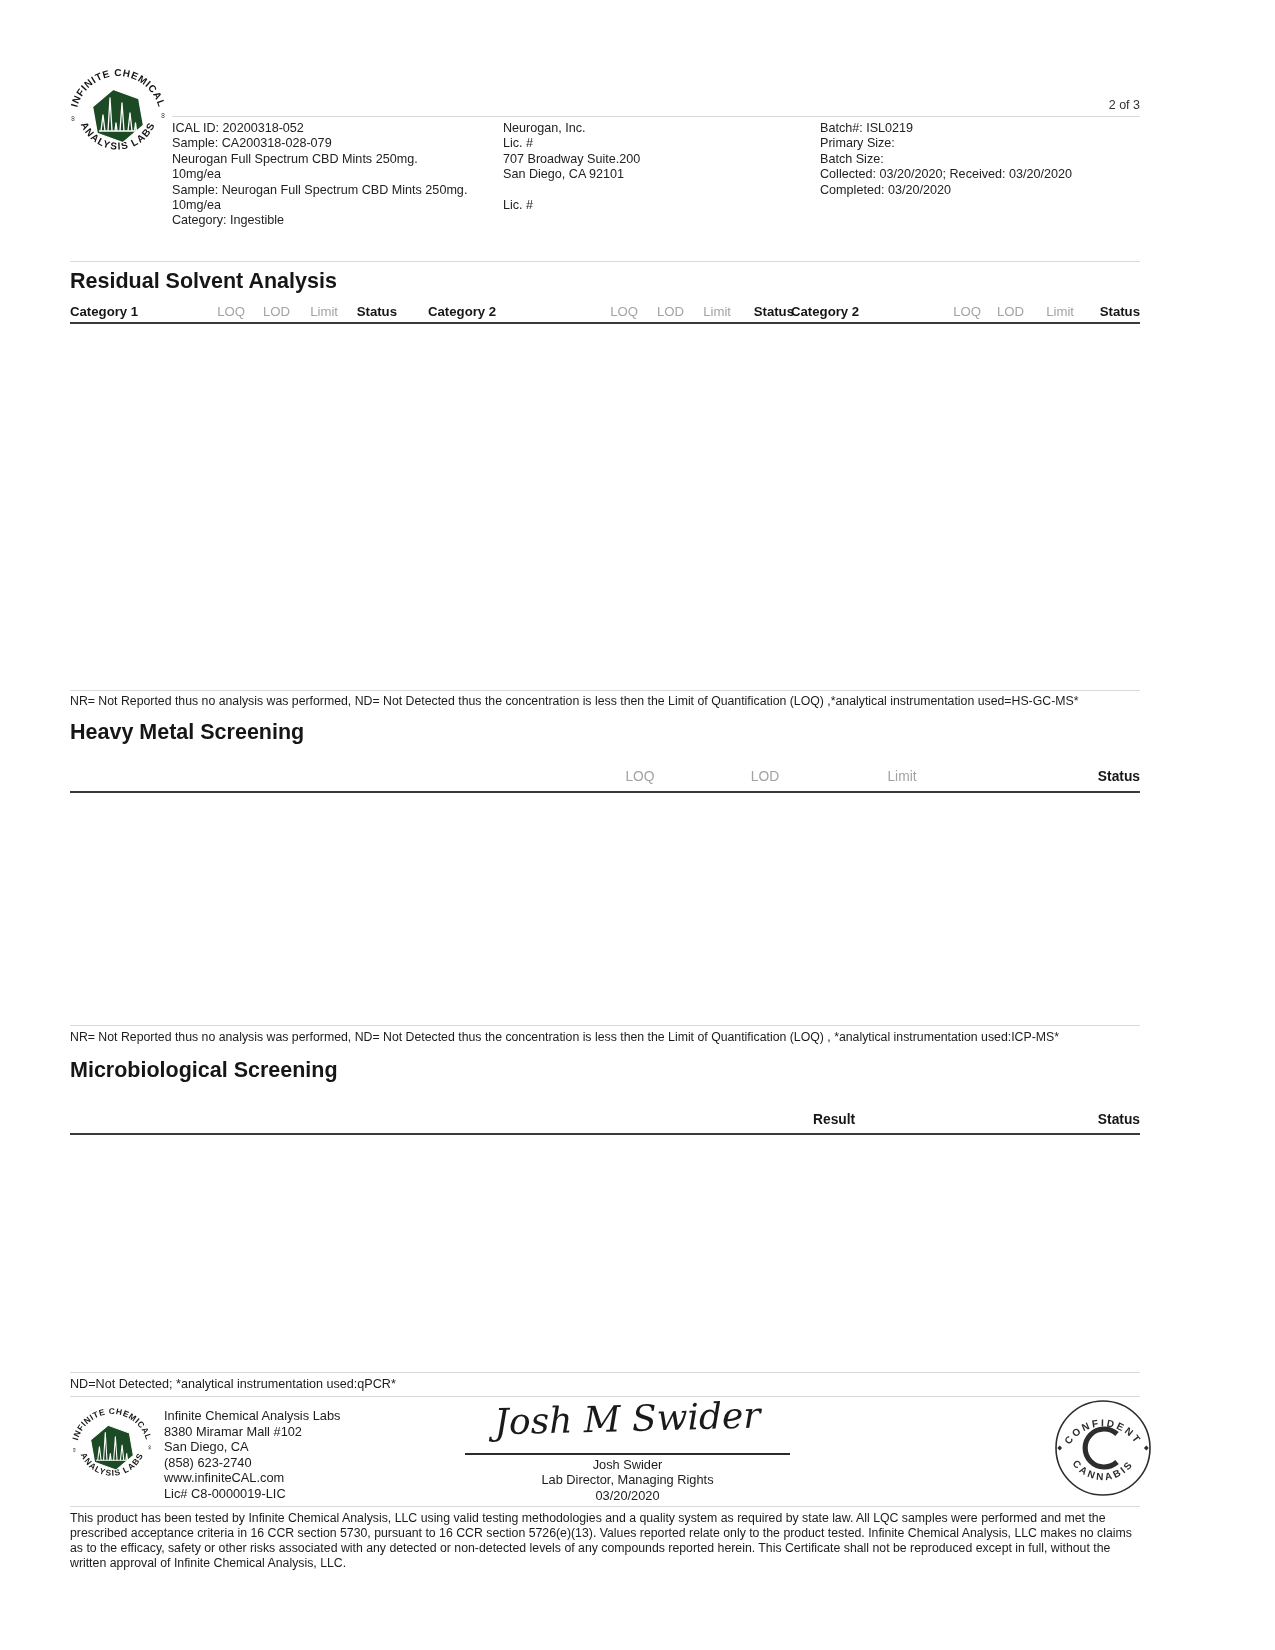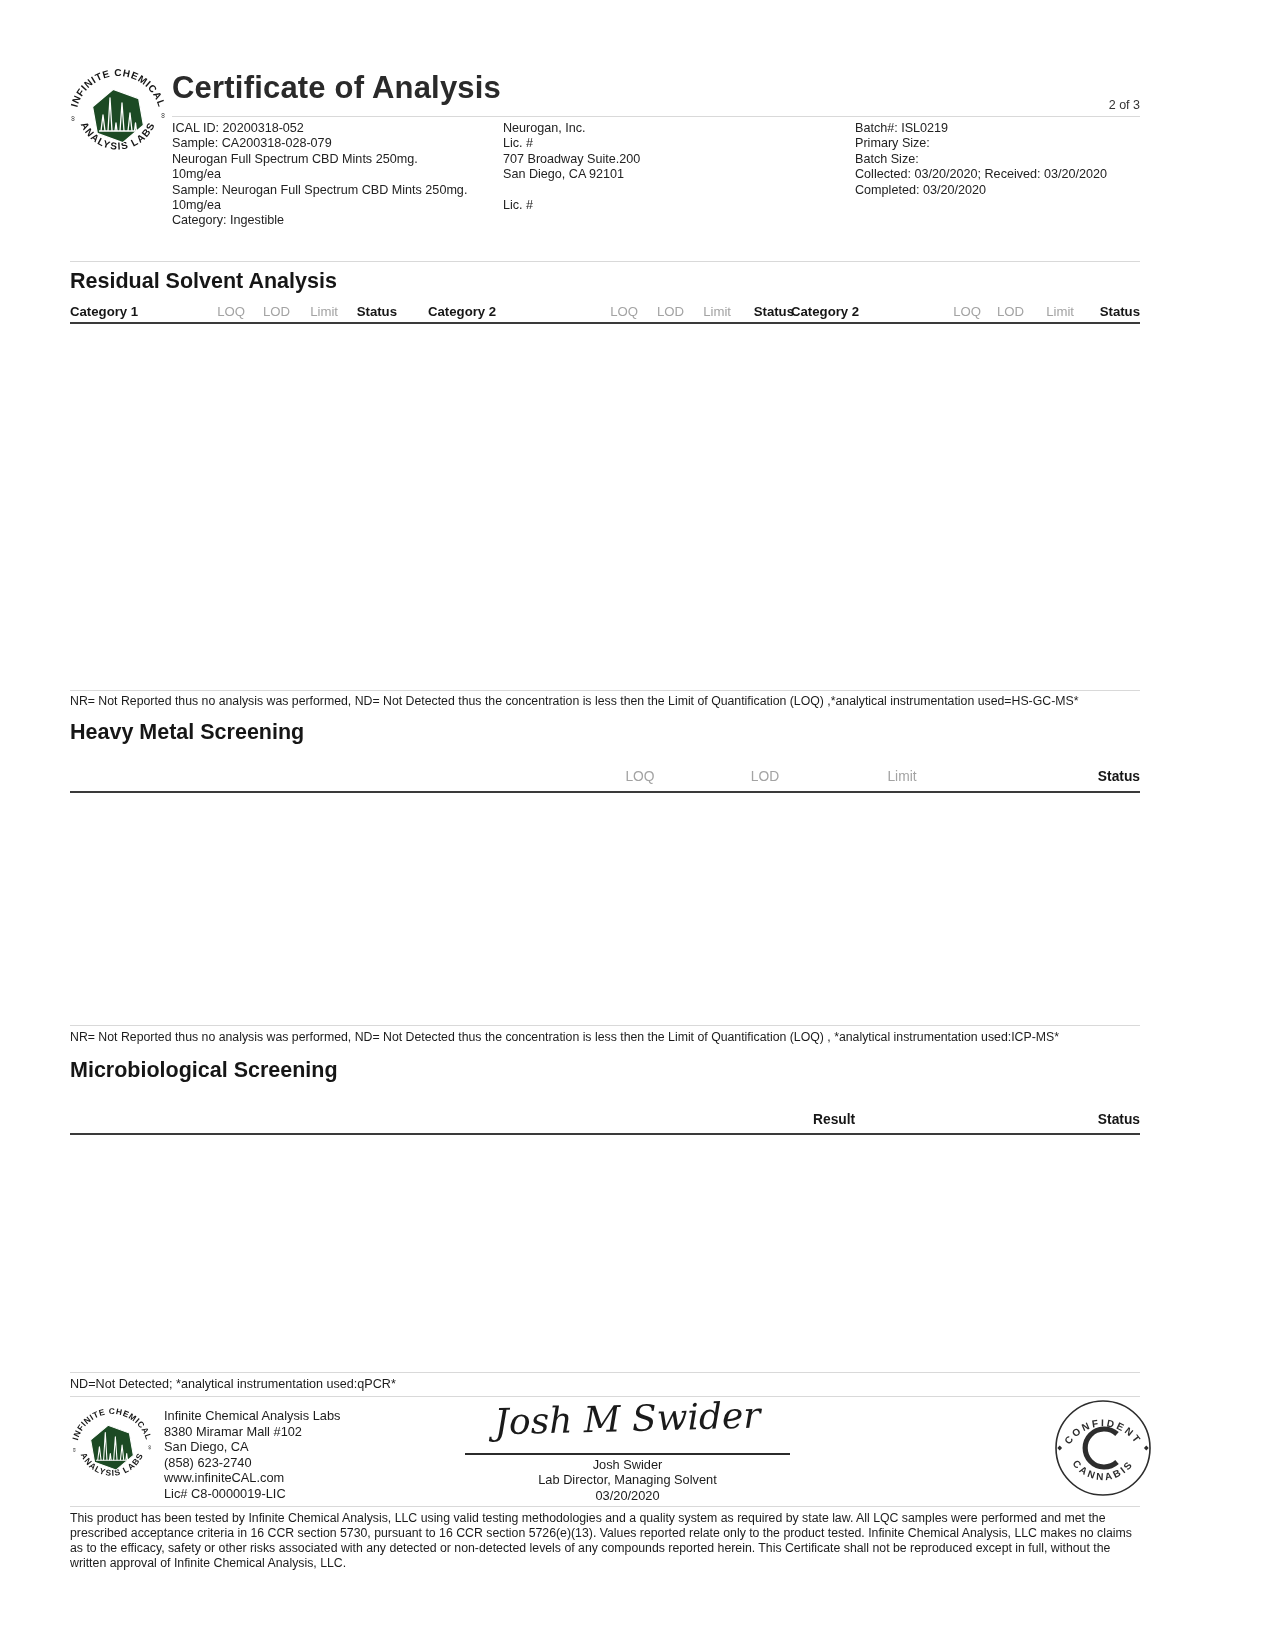--- a/index.html
+++ b/index.html
@@ -77,21 +77,20 @@
     </symbol>
   </defs>
 </svg>
 
 <div class="page">
 
   <svg class="abs" style="left:68px; top:64px; width:100px; height:100px">
       <use href="#ical-logo"></use>
     </svg>
 
-  <div class="abs doc-title" style="left:172px; top:70px;">Certificate of Analysis</div>
   <div class="abs page-num" style="left:640px; top:98px; width:500px;">2 of 3</div>
 
   <div class="abs rule-light" style="left:172px; top:116px; width:968px;"></div>
 
   <div class="abs info-col" style="left:172px; top:121px; width:325px;">
     <div class="info-line">ICAL ID: 20200318-052</div>
     <div class="info-line">Sample: CA200318-028-079</div>
     <div class="info-line">Neurogan Full Spectrum CBD Mints 250mg.</div>
     <div class="info-line">10mg/ea</div>
     <div class="info-line">Sample: Neurogan Full Spectrum CBD Mints 250mg.</div>
@@ -101,21 +100,21 @@
 
   <div class="abs info-col" style="left:503px; top:121px; width:300px;">
     <div class="info-line">Neurogan, Inc.</div>
     <div class="info-line">Lic. #</div>
     <div class="info-line">707 Broadway Suite.200</div>
     <div class="info-line">San Diego, CA 92101</div>
     <div class="info-line"></div>
     <div class="info-line">Lic. #</div>
   </div>
 
-  <div class="abs info-col" style="left:820px; top:121px; width:330px;margin-left:35px;">
+  <div class="abs info-col" style="left:820px; top:121px; width:330px;">
     <div class="info-line">Batch#: ISL0219</div>
     <div class="info-line">Primary Size:</div>
     <div class="info-line">Batch Size:</div>
     <div class="info-line">Collected: 03/20/2020; Received: 03/20/2020</div>
     <div class="info-line">Completed: 03/20/2020</div>
   </div>
 
   <div class="abs rule-light" style="left:70px; top:261px; width:1070px;"></div>
   <div class="abs section-title" style="left:70px; top:269px;">Residual Solvent Analysis</div>
 
@@ -177,21 +176,21 @@
     <div>8380 Miramar Mall #102</div>
     <div>San Diego, CA</div>
     <div>(858) 623-2740</div>
     <div>www.infiniteCAL.com</div>
     <div>Lic# C8-0000019-LIC</div>
   </div>
 
   <div class="abs sig-script" style="left:455px; top:1398px; width:345px;">Josh M Swider</div>
   <div class="abs sig-line" style="left:465px; top:1453px; width:325px;"></div>
   <div class="abs sig-small" style="left:455px; top:1457px; width:345px;">Josh Swider</div>
-  <div class="abs sig-small" style="left:455px; top:1472px; width:345px;">Lab Director, Managing Solvent</div>
+  <div class="abs sig-small" style="left:455px; top:1472px; width:345px;">Lab Director, Managing Rights</div>
   <div class="abs sig-small" style="left:455px; top:1488px; width:345px;">03/20/2020</div>
 
 
   <svg class="abs" style="left:1053px; top:1398px; width:100px; height:100px">
       <use href="#cc-stamp"></use>
     </svg>
 
   <div class="abs rule-light" style="left:70px; top:1506px; width:1070px;"></div>
   <div class="abs disclaimer" style="left:70px; top:1511px; width:1070px;">This product has been tested by Infinite Chemical Analysis, LLC using valid testing methodologies and a quality system as required by state law. All LQC samples were performed and met the prescribed acceptance criteria in 16 CCR section 5730, pursuant to 16 CCR section 5726(e)(13). Values reported relate only to the product tested. Infinite Chemical Analysis, LLC makes no claims as to the efficacy, safety or other risks associated with any detected or non-detected levels of any compounds reported herein. This Certificate shall not be reproduced except in full, without the written approval of Infinite Chemical Analysis, LLC.</div>
 

